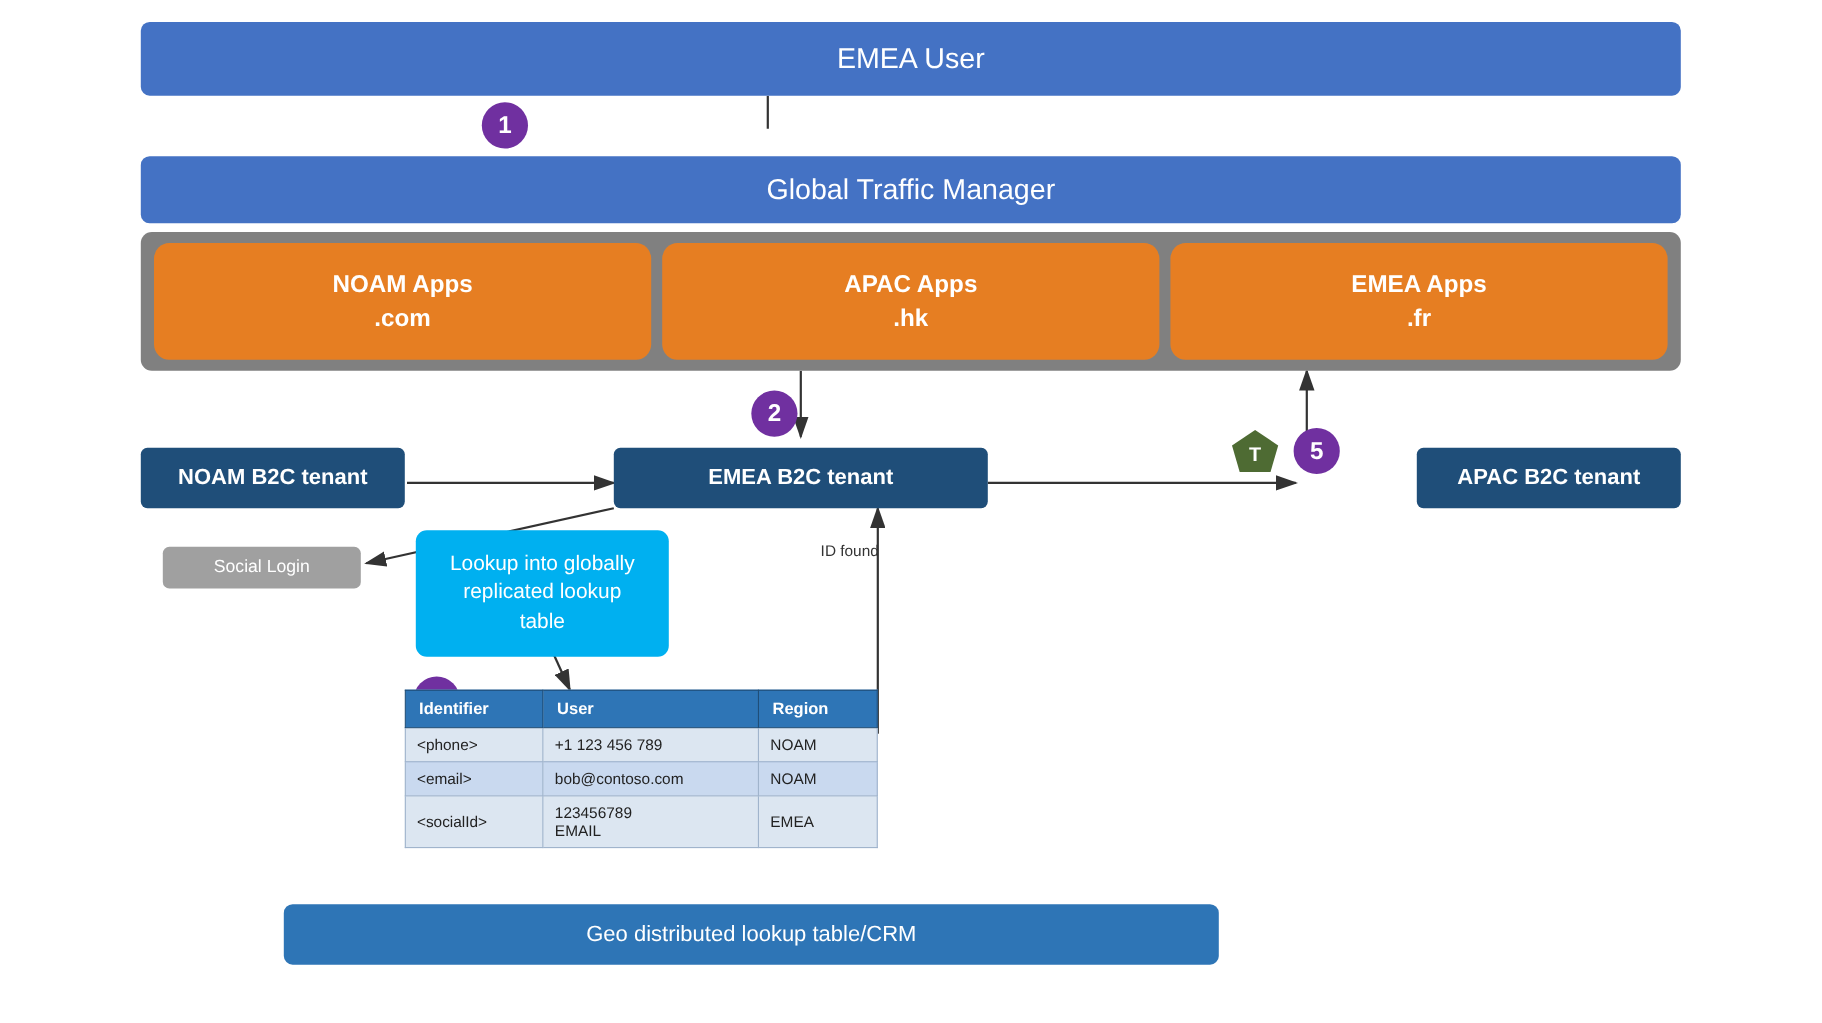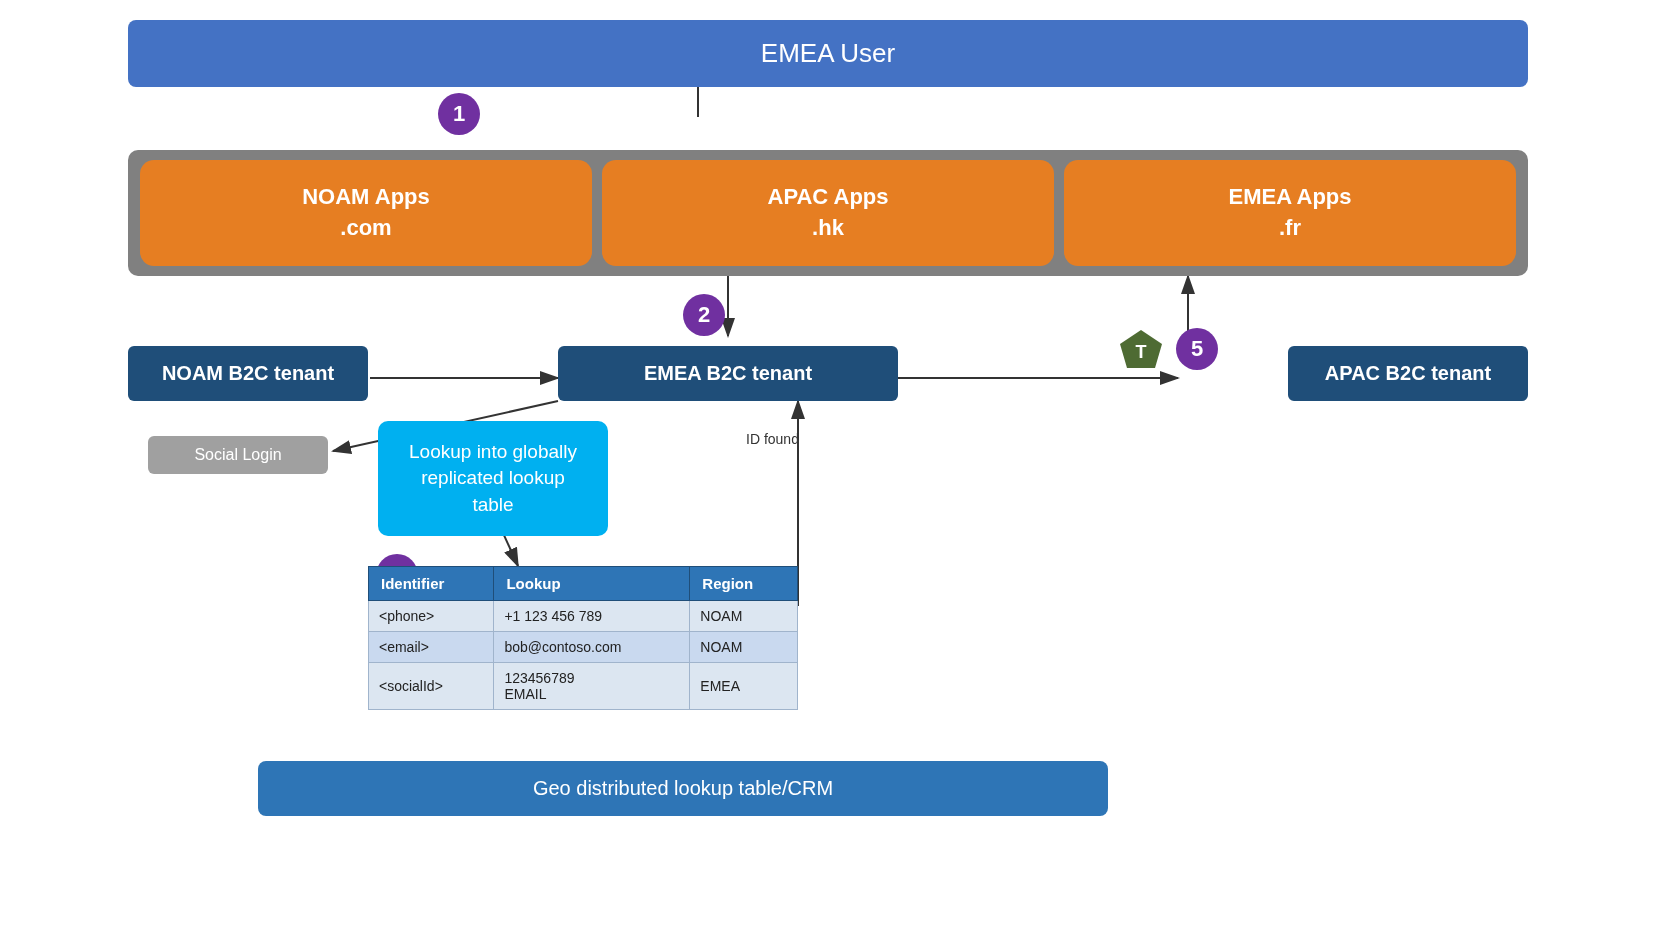--- a/index.html
+++ b/index.html
@@ -244,20 +244,23 @@
   <div class="connector-row" style="position:relative; width:1400px; margin:0 auto; height:55px;">
     <svg width="1400" height="55" style="position:absolute;top:0;left:0;">
       <line x1="570" y1="0" x2="570" y2="30" stroke="#333" stroke-width="2"></line>
     </svg>
 
     <div class="step-circle" style="left: calc(50% - 390px); top: 6px;">
       <span>1</span>
     </div>
   </div>
 
+  <div class="gtm-bar">
+    <span>Global Traffic Manager</span>
+  </div>
 
   <div class="apps-row">
     <div class="app-box">
       <div>NOAM Apps</div>
       <div>.com</div>
     </div>
     <div class="app-box">
       <div>APAC Apps</div>
       <div>.hk</div>
     </div>
@@ -326,21 +329,21 @@
 
     <div class="step-circle" style="left: 248px; top: 278px;">
       <span>4</span>
     </div>
 
     <div class="data-table-container">
       <table class="data-table">
         <thead>
           <tr>
             <th>Identifier</th>
-            <th>Lookup</th>
+            <th>User</th>
             <th>Region</th>
           </tr>
         </thead>
         <tbody>
           <tr>
             <td>&lt;phone&gt;</td>
             <td>+1 123 456 789</td>
             <td>NOAM</td>
           </tr>
           <tr>

